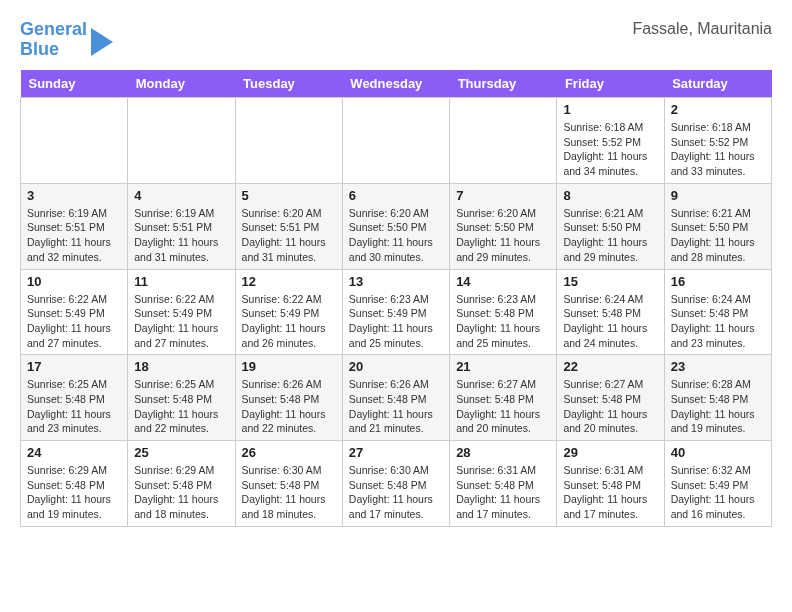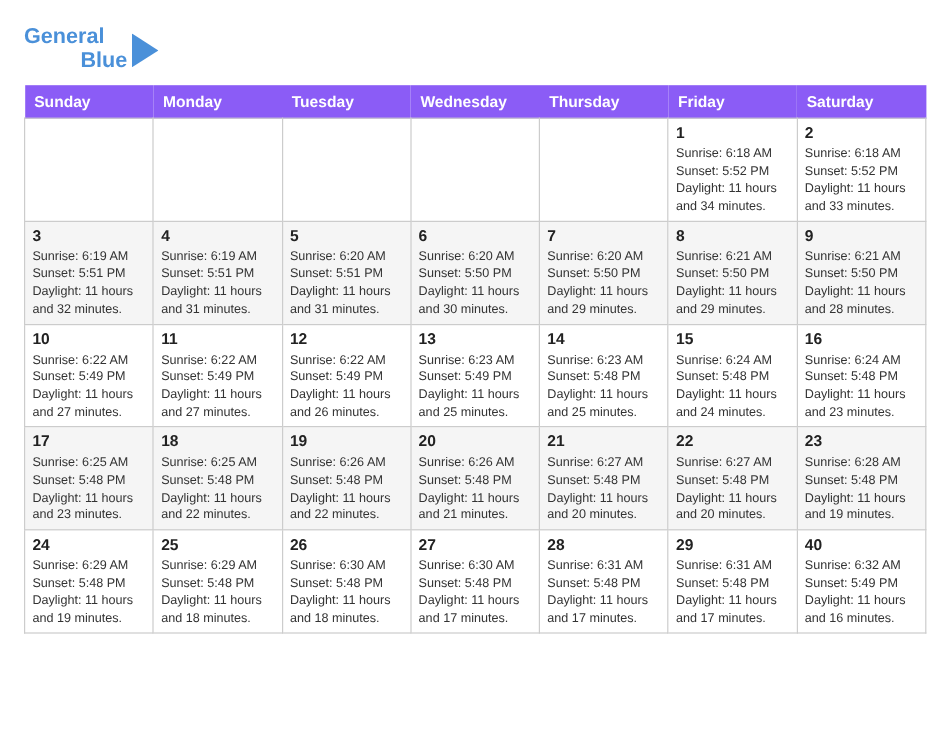--- a/index.html
+++ b/index.html
@@ -81,31 +81,32 @@
     }
   </style>
 </head>
 <body>
 
 <div class="header">
   <div class="logo">
     <div style="display:flex; flex-direction:column; align-items:flex-start;">
       <div style="display:flex; align-items:center;">
         <span class="logo-text">
-          <span>General</span><br><span style="color:#4a90d9;margin-left:47px;">Blue</span>
+          <span>General</span><br><span style="color:#4a90d9;">Blue</span>
         </span>
         <div style="margin-left:4px; margin-top:8px;">
           <svg width="22" height="28" viewBox="0 0 22 28">
             <polygon points="0,0 22,14 0,28" fill="#4a90d9"></polygon>
           </svg>
         </div>
       </div>
     </div>
   </div>
   <div class="title-block">
+    <div class="location">Fassale, Mauritania</div>
   </div>
 </div>
 
 <table>
   <thead>
     <tr>
 
     <th>Sunday</th>
         <th>Monday</th>
         <th>Tuesday</th>

